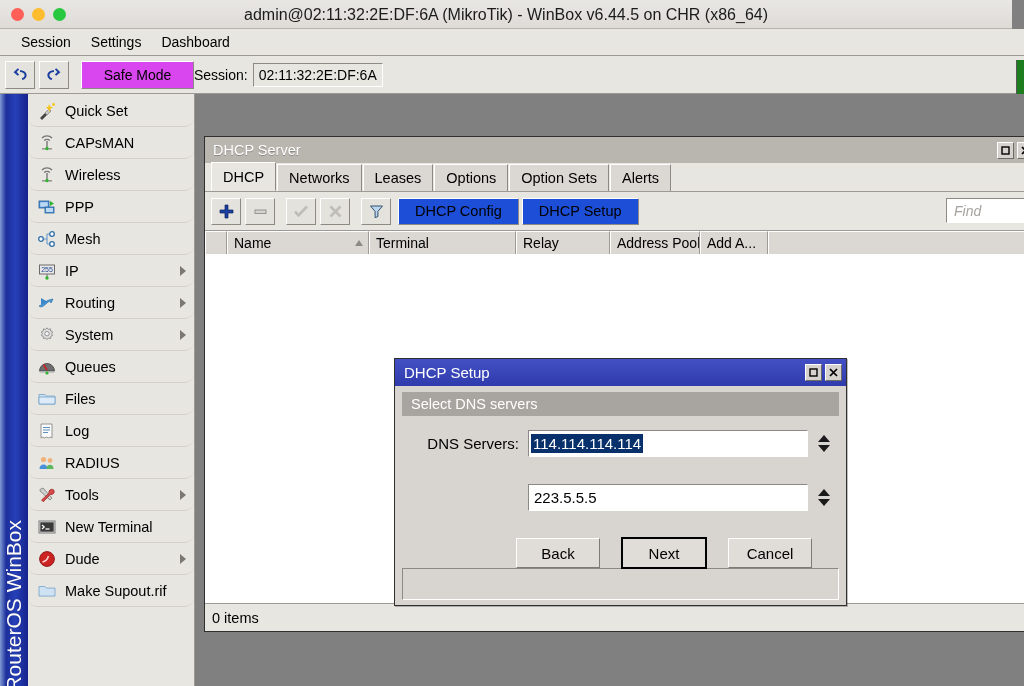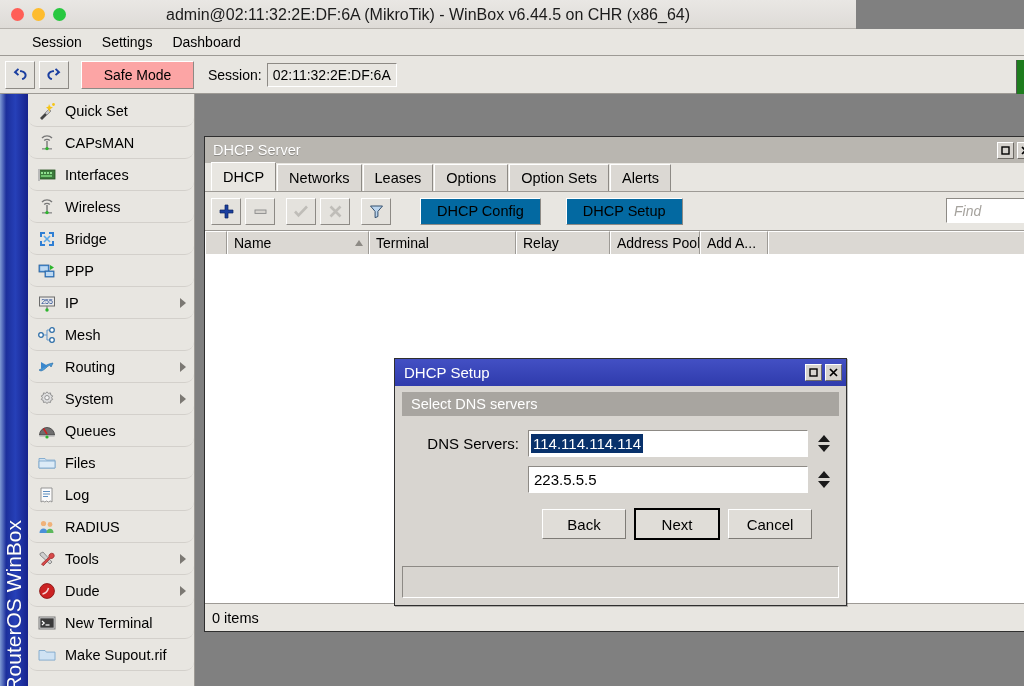--- a/index.html
+++ b/index.html
@@ -12,21 +12,21 @@
   #app {
     position: relative;
     width: 1024px; height: 686px;
     background: #808080;
     overflow: hidden;
   }
 
   
   .mac-titlebar {
     position: absolute; top: 0; left: 0;
-    width: 856px; height: 29px;
+    width: 1012px; height: 29px;
     background: linear-gradient(to bottom, #e9e7e4 0%, #dedbd7 100%);
     border-bottom: 1px solid #b6b2ad;
     display: flex; align-items: center;
   }
   .traffic { display: flex; gap: 8px; padding-left: 11px; }
   .light { width: 13px; height: 13px; border-radius: 50%; display: block; }
   .light.red    { background: #ff5f57; }
   .light.yellow { background: #febc2e; }
   .light.green  { background: #28c840; }
   .mac-title {
@@ -44,21 +44,21 @@
     background: #e8e6e1;
     display: flex; flex-direction: column;
   }
 
   
   .menubar {
     height: 27px;
     background: #e8e6e1;
     border-bottom: 1px solid #9d9a95;
     display: flex; align-items: center;
-    padding-left: 22px;
+    padding-left: 11px;
     flex: 0 0 auto;
   }
   .menu-item {
     font-size: 14px; color: #000;
     padding: 3px 10px;
     cursor: default;
   }
 
   
   .toolbar {
@@ -74,26 +74,26 @@
     width: 30px; height: 28px;
     background: #e4e2dd;
     border-top: 1px solid #fff; border-left: 1px solid #fff;
     border-right: 1px solid #8d8a85; border-bottom: 1px solid #8d8a85;
     margin-right: 4px;
     display: flex; align-items: center; justify-content: center;
     cursor: default;
   }
   .safe-mode {
     height: 28px; min-width: 113px;
-    background: #fca5a5;
+    background: #d946ef;
     border-top: 1px solid #fff; border-left: 1px solid #fff;
     border-right: 1px solid #8d8a85; border-bottom: 1px solid #8d8a85;
     display: flex; align-items: center; justify-content: center;
     font-size: 14px; color: #000;
-    margin-left: 8px; margin-right: 14px;
+    margin-left: 8px; 
     padding: 0 10px;
     cursor: default;
   }
   .session-label { font-size: 14px; color: #000; margin-right: 5px; }
   .session-field {
     height: 24px;
     background: #e8e6e1;
     border-top: 1px solid #8d8a85; border-left: 1px solid #8d8a85;
     border-right: 1px solid #fff; border-bottom: 1px solid #fff;
     display: flex; align-items: center;
@@ -240,27 +240,27 @@
     background: #e4e2dd;
     border-top: 1px solid #fff; border-left: 1px solid #fff;
     border-right: 1px solid #8d8a85; border-bottom: 1px solid #8d8a85;
     display: flex; align-items: center; justify-content: center;
     margin-right: 4px;
     cursor: default;
   }
   .dbtn.gap { margin-left: 7px; }
   .dtext-btn {
     height: 27px;
-    background: #0369a1;
+    background: #1d4ed8;
     border-top: 1px solid #fff; border-left: 1px solid #fff;
     border-right: 1px solid #8d8a85; border-bottom: 1px solid #8d8a85;
     display: flex; align-items: center; justify-content: center;
     padding: 0 16px;
     font-size: 14.5px; color: #000;
-    margin-left: 25px;
+    margin-left: 3px;
     cursor: default;
   }
   .find-box {
     position: absolute; right: 6px; top: 6px;
     width: 86px; height: 25px;
     background: #fff;
     border-top: 1px solid #8d8a85; border-left: 1px solid #8d8a85;
     border-right: 1px solid #fff; border-bottom: 1px solid #fff;
     display: flex; align-items: center;
     padding-left: 7px;
@@ -335,21 +335,21 @@
   .m-subtitle {
     margin: 6px 7px 0 7px;
     height: 24px;
     background: #a8a5a0;
     display: flex; align-items: center;
     padding-left: 9px;
     font-size: 14.5px; color: #fff;
     flex: 0 0 auto;
   }
   .m-body { flex: 1 1 auto; padding: 14px 12px 0 12px; position: relative; }
-  .fieldrow { display: flex; align-items: center; margin-bottom: 9px; }
+  .fieldrow { display: flex; align-items: center; margin-bottom: 27px; }
   .fieldlabel {
     width: 121px;
     text-align: right;
     font-size: 15px; color: #000;
     padding-right: 9px;
   }
   .textinput {
     flex: 1 1 auto;
     height: 27px;
     background: #fff;
@@ -382,21 +382,21 @@
     border-right: 6px solid transparent;
   }
   .spin-dn {
     width: 0; height: 0;
     border-top: 7px solid #1a1a1a;
     border-left: 6px solid transparent;
     border-right: 6px solid transparent;
   }
   .btnrow {
     display: flex; justify-content: flex-end;
-    gap: 9px;
+    gap: 22px;
     padding-right: 22px;
     margin-top: 16px;
   }
   .mbtn {
     min-width: 84px; height: 30px;
     background: #e0ddd8;
     border-top: 1px solid #fff; border-left: 1px solid #fff;
     border-right: 1px solid #7e7b76; border-bottom: 1px solid #7e7b76;
     display: flex; align-items: center; justify-content: center;
     font-size: 15px; color: #000;
@@ -480,99 +480,73 @@
               <path d="M5 5a7 7 0 0110 0" stroke="#777" stroke-width="1.4" fill="none"></path>
               <path d="M7.2 7.6a4 4 0 015.6 0" stroke="#777" stroke-width="1.4" fill="none"></path>
               <rect x="9.3" y="8" width="1.4" height="7" fill="#777"></rect>
               <rect x="5" y="15" width="10" height="1.6" fill="#999"></rect>
               <circle cx="10" cy="15.6" r="1.7" fill="#2db52d"></circle>
             </svg>
           </span>
           <span class="side-label">CAPsMAN</span>
         </div>
 
-        <div class="side-item">
-          <span class="side-ico">
-            <svg width="20" height="20" viewBox="0 0 20 20">
-              <rect x="2" y="5" width="16" height="9" fill="#3d7a3d" stroke="#25501f" stroke-width=".8"></rect>
-              <rect x="4" y="7" width="2" height="2" fill="#8fe08f"></rect>
-              <rect x="7" y="7" width="2" height="2" fill="#8fe08f"></rect>
-              <rect x="10" y="7" width="2" height="2" fill="#8fe08f"></rect>
-              <rect x="13" y="7" width="2" height="2" fill="#8fe08f"></rect>
-              <rect x="4" y="10" width="11" height="2" fill="#6ec46e"></rect>
-              <rect x="1" y="4" width="2" height="12" fill="#b9b9b9"></rect>
-            </svg>
-          </span>
-          <span class="side-label">Interfaces</span>
-        </div>
 
         <div class="side-item">
           <span class="side-ico">
             <svg width="20" height="20" viewBox="0 0 20 20">
               <path d="M5 5a7 7 0 0110 0" stroke="#777" stroke-width="1.4" fill="none"></path>
               <path d="M7.2 7.6a4 4 0 015.6 0" stroke="#777" stroke-width="1.4" fill="none"></path>
               <rect x="9.3" y="8" width="1.4" height="7" fill="#777"></rect>
               <rect x="5" y="15" width="10" height="1.6" fill="#999"></rect>
               <circle cx="10" cy="15.6" r="1.7" fill="#2db52d"></circle>
             </svg>
           </span>
           <span class="side-label">Wireless</span>
         </div>
 
-        <div class="side-item">
-          <span class="side-ico">
-            <svg width="20" height="20" viewBox="0 0 20 20">
-              <path d="M3 3h5v2H5v3H3z" fill="#2f7fd4"></path>
-              <path d="M17 3h-5v2h3v3h2z" fill="#2f7fd4"></path>
-              <path d="M3 17h5v-2H5v-3H3z" fill="#2f7fd4"></path>
-              <path d="M17 17h-5v-2h3v-3h2z" fill="#2f7fd4"></path>
-              <path d="M7 7l6 6M13 7l-6 6" stroke="#5aa7e8" stroke-width="1.6"></path>
-            </svg>
-          </span>
-          <span class="side-label">Bridge</span>
-        </div>
 
         <div class="side-item">
           <span class="side-ico">
             <svg width="20" height="20" viewBox="0 0 20 20">
               <rect x="2" y="4" width="10" height="7" fill="#4a90d9" stroke="#2a5f96" stroke-width=".8"></rect>
               <rect x="3.2" y="5.2" width="7.6" height="4.6" fill="#bdd9f2"></rect>
               <rect x="8" y="10" width="9" height="6" fill="#4a90d9" stroke="#2a5f96" stroke-width=".8"></rect>
               <rect x="9" y="11" width="7" height="4" fill="#bdd9f2"></rect>
               <path d="M13 4l4 2.5-4 2.5z" fill="#2db52d"></path>
             </svg>
           </span>
           <span class="side-label">PPP</span>
         </div>
 
         <div class="side-item">
           <span class="side-ico">
             <svg width="20" height="20" viewBox="0 0 20 20">
+              <path d="M5 10h5M10 10V5M10 10v5M10 5h4M10 15h4" stroke="#6699cc" stroke-width="1.1" fill="none"></path>
+              <circle cx="4" cy="10" r="2.3" fill="#fff" stroke="#2f6fa8" stroke-width="1.3"></circle>
+              <circle cx="15" cy="5" r="2.3" fill="#fff" stroke="#2f6fa8" stroke-width="1.3"></circle>
+              <circle cx="15" cy="15" r="2.3" fill="#fff" stroke="#2f6fa8" stroke-width="1.3"></circle>
+            </svg>
+          </span>
+          <span class="side-label">Mesh</span>
+        </div>
+
+        <div class="side-item">
+          <span class="side-ico">
+            <svg width="20" height="20" viewBox="0 0 20 20">
               <rect x="2.5" y="4" width="15" height="9" fill="#e9e9e9" stroke="#6b6b6b" stroke-width="1"></rect>
               <text x="10" y="11" font-size="7" text-anchor="middle" fill="#23478f" font-family="Liberation Sans">255</text>
               <rect x="9.3" y="13" width="1.4" height="3" fill="#888"></rect>
               <circle cx="10" cy="17" r="1.7" fill="#2db52d"></circle>
             </svg>
           </span>
           <span class="side-label">IP</span>
           <span class="side-arrow"></span>
         </div>
 
-        <div class="side-item">
-          <span class="side-ico">
-            <svg width="20" height="20" viewBox="0 0 20 20">
-              <path d="M5 10h5M10 10V5M10 10v5M10 5h4M10 15h4" stroke="#6699cc" stroke-width="1.1" fill="none"></path>
-              <circle cx="4" cy="10" r="2.3" fill="#fff" stroke="#2f6fa8" stroke-width="1.3"></circle>
-              <circle cx="15" cy="5" r="2.3" fill="#fff" stroke="#2f6fa8" stroke-width="1.3"></circle>
-              <circle cx="15" cy="15" r="2.3" fill="#fff" stroke="#2f6fa8" stroke-width="1.3"></circle>
-            </svg>
-          </span>
-          <span class="side-label">Mesh</span>
-        </div>
-
 
         <div class="side-item">
           <span class="side-ico">
             <svg width="20" height="20" viewBox="0 0 20 20">
               <path d="M2 13c4-1 6-5 10-6l4-1-2 4-1-2c-3 1-5 5-9 6z" fill="#4a9fe0" stroke="#2a6fa8" stroke-width=".7"></path>
               <path d="M4 5l7 4-7 3z" fill="#3b87cc"></path>
             </svg>
           </span>
           <span class="side-label">Routing</span>
           <span class="side-arrow"></span>
@@ -642,38 +616,38 @@
               <path d="M16 4.5a3 3 0 00-4 3.7L4.5 15l1.8 1.8 7-7.4a3 3 0 003.7-4z" fill="#d84a4a" stroke="#9c2c2c" stroke-width=".8"></path>
             </svg>
           </span>
           <span class="side-label">Tools</span>
           <span class="side-arrow"></span>
         </div>
 
         <div class="side-item">
           <span class="side-ico">
             <svg width="20" height="20" viewBox="0 0 20 20">
-              <circle cx="10" cy="10" r="7.4" fill="#cc2222" stroke="#8a1414" stroke-width=".9"></circle>
-              <path d="M5.5 13c3-.5 5-2.5 6-6" stroke="#ffffff" stroke-width="1.5" fill="none" opacity=".8"></path>
-            </svg>
-          </span>
-          <span class="side-label">Dude</span>
-          <span class="side-arrow"></span>
-        </div>
-
-        <div class="side-item">
-          <span class="side-ico">
-            <svg width="20" height="20" viewBox="0 0 20 20">
               <rect x="2" y="4" width="16" height="12" fill="#e0e0e0" stroke="#7a7a7a" stroke-width="1"></rect>
               <rect x="3.3" y="5.3" width="13.4" height="9.4" fill="#3a3a3a"></rect>
               <path d="M5 8l2.2 2L5 12" stroke="#ffffff" stroke-width="1.2" fill="none"></path>
               <rect x="8.5" y="11.4" width="4" height="1.2" fill="#ffffff"></rect>
             </svg>
           </span>
           <span class="side-label">New Terminal</span>
+        </div>
+
+        <div class="side-item">
+          <span class="side-ico">
+            <svg width="20" height="20" viewBox="0 0 20 20">
+              <circle cx="10" cy="10" r="7.4" fill="#cc2222" stroke="#8a1414" stroke-width=".9"></circle>
+              <path d="M5.5 13c3-.5 5-2.5 6-6" stroke="#ffffff" stroke-width="1.5" fill="none" opacity=".8"></path>
+            </svg>
+          </span>
+          <span class="side-label">Dude</span>
+          <span class="side-arrow"></span>
         </div>
 
         <div class="side-item">
           <span class="side-ico">
             <svg width="20" height="20" viewBox="0 0 20 20">
               <path d="M2 5.5h6l1.4 1.6H18v8H2z" fill="#cfe2f3" stroke="#7fa8cc" stroke-width=".9"></path>
             </svg>
           </span>
           <span class="side-label">Make Supout.rif</span>
         </div>

